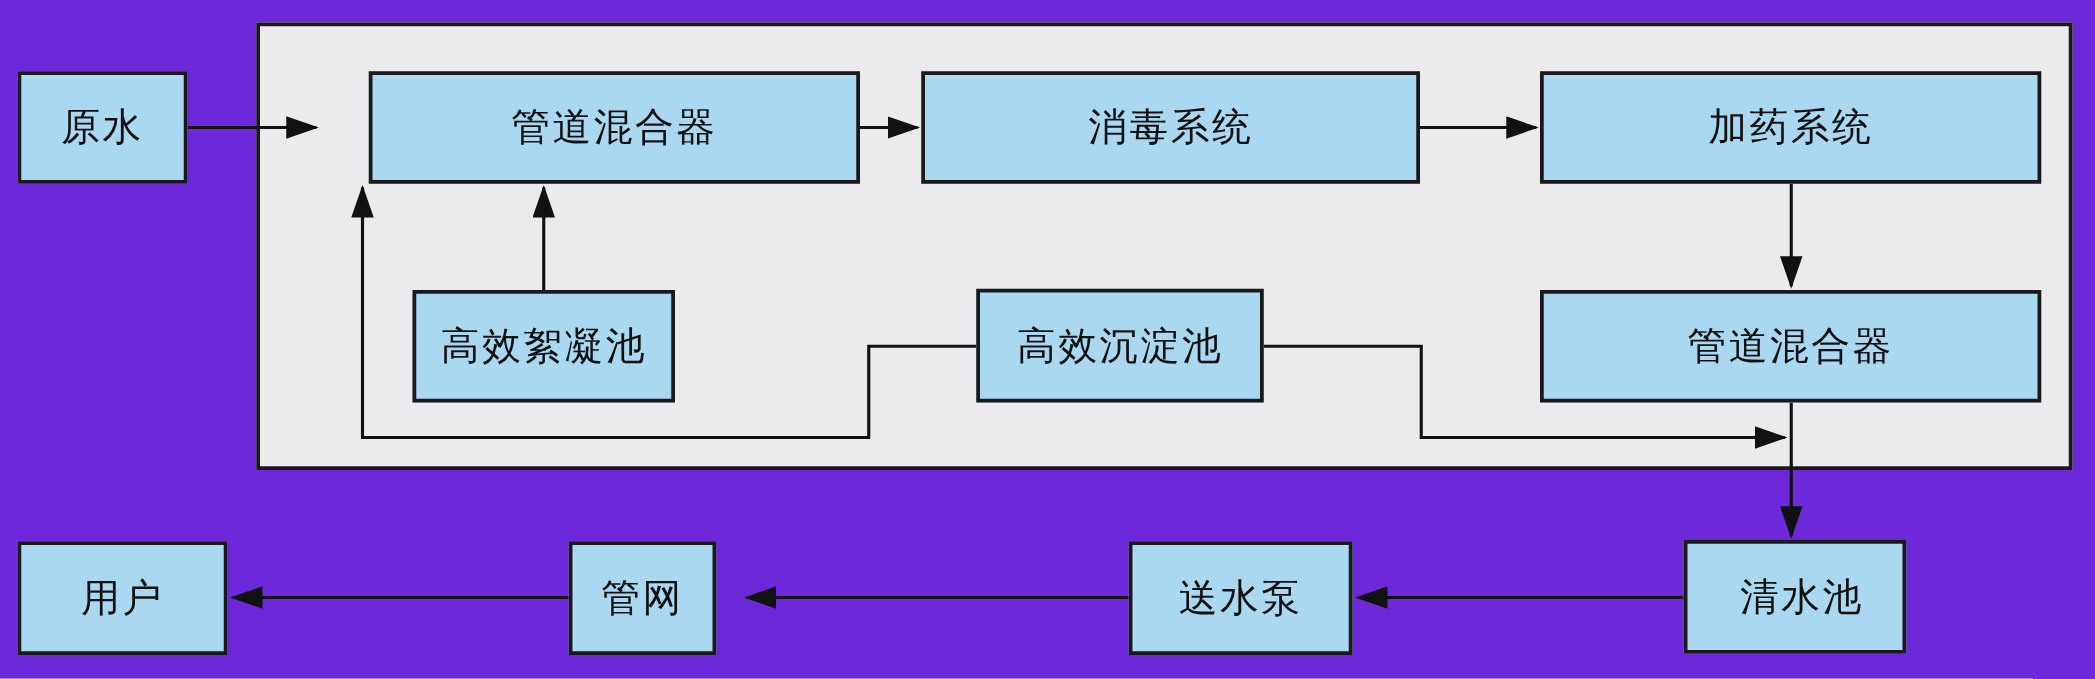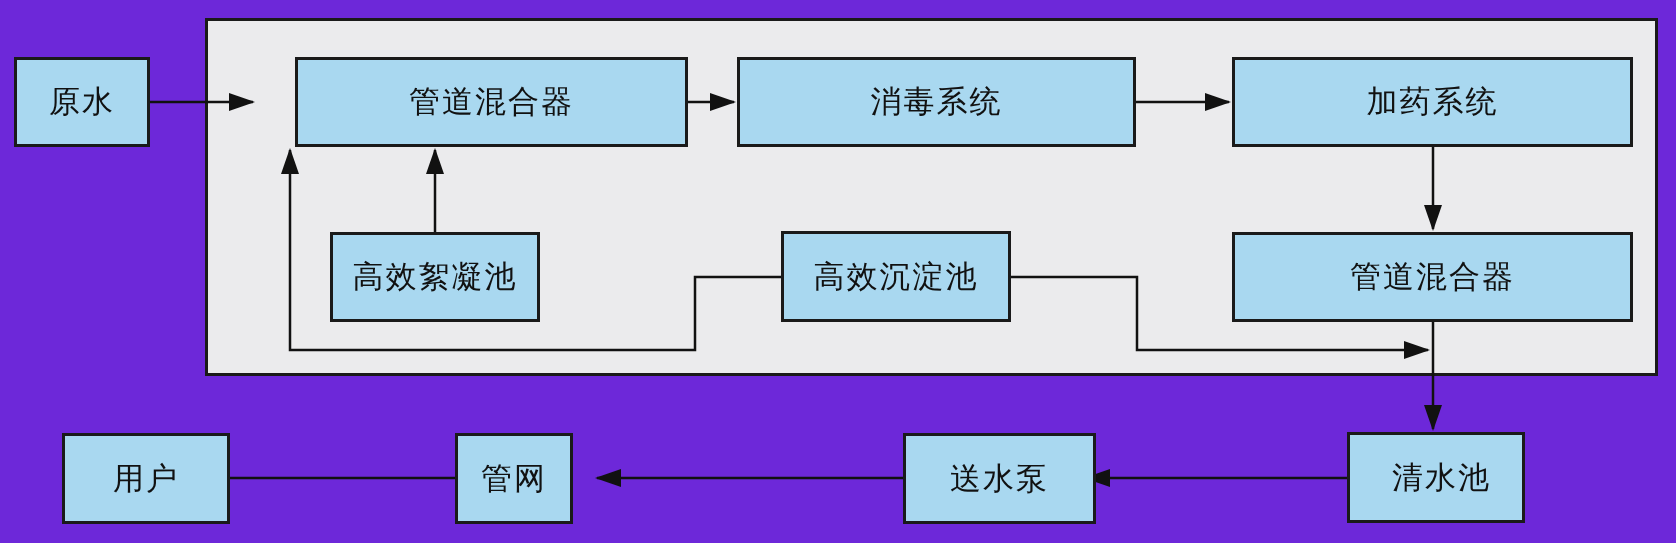--- a/index.html
+++ b/index.html
@@ -96,25 +96,25 @@
   </div>
 
   <div class="node" style="left:1232px; top:232px; width:401px; height:90px;">
     <span>管道混合器</span>
   </div>
 
   <div class="node" style="left:1347px; top:432px; width:178px; height:91px;padding-left:11px;">
     <span>清水池</span>
   </div>
 
-  <div class="node" style="left:903px; top:433px; width:193px; height:91px;">
+  <div class="node" style="left:903px; top:433px; width:179px; height:91px;">
     <span>送水泵</span>
   </div>
 
   <div class="node" style="left:455px; top:433px; width:118px; height:91px;align-items:center;">
     <span>管网</span>
   </div>
 
-  <div class="node" style="left:14px; top:433px; width:168px; height:91px;margin-left:48px;">
+  <div class="node" style="left:14px; top:433px; width:168px; height:91px;">
     <span>用户</span>
   </div>
 
 </div>
 
 </body></html>

